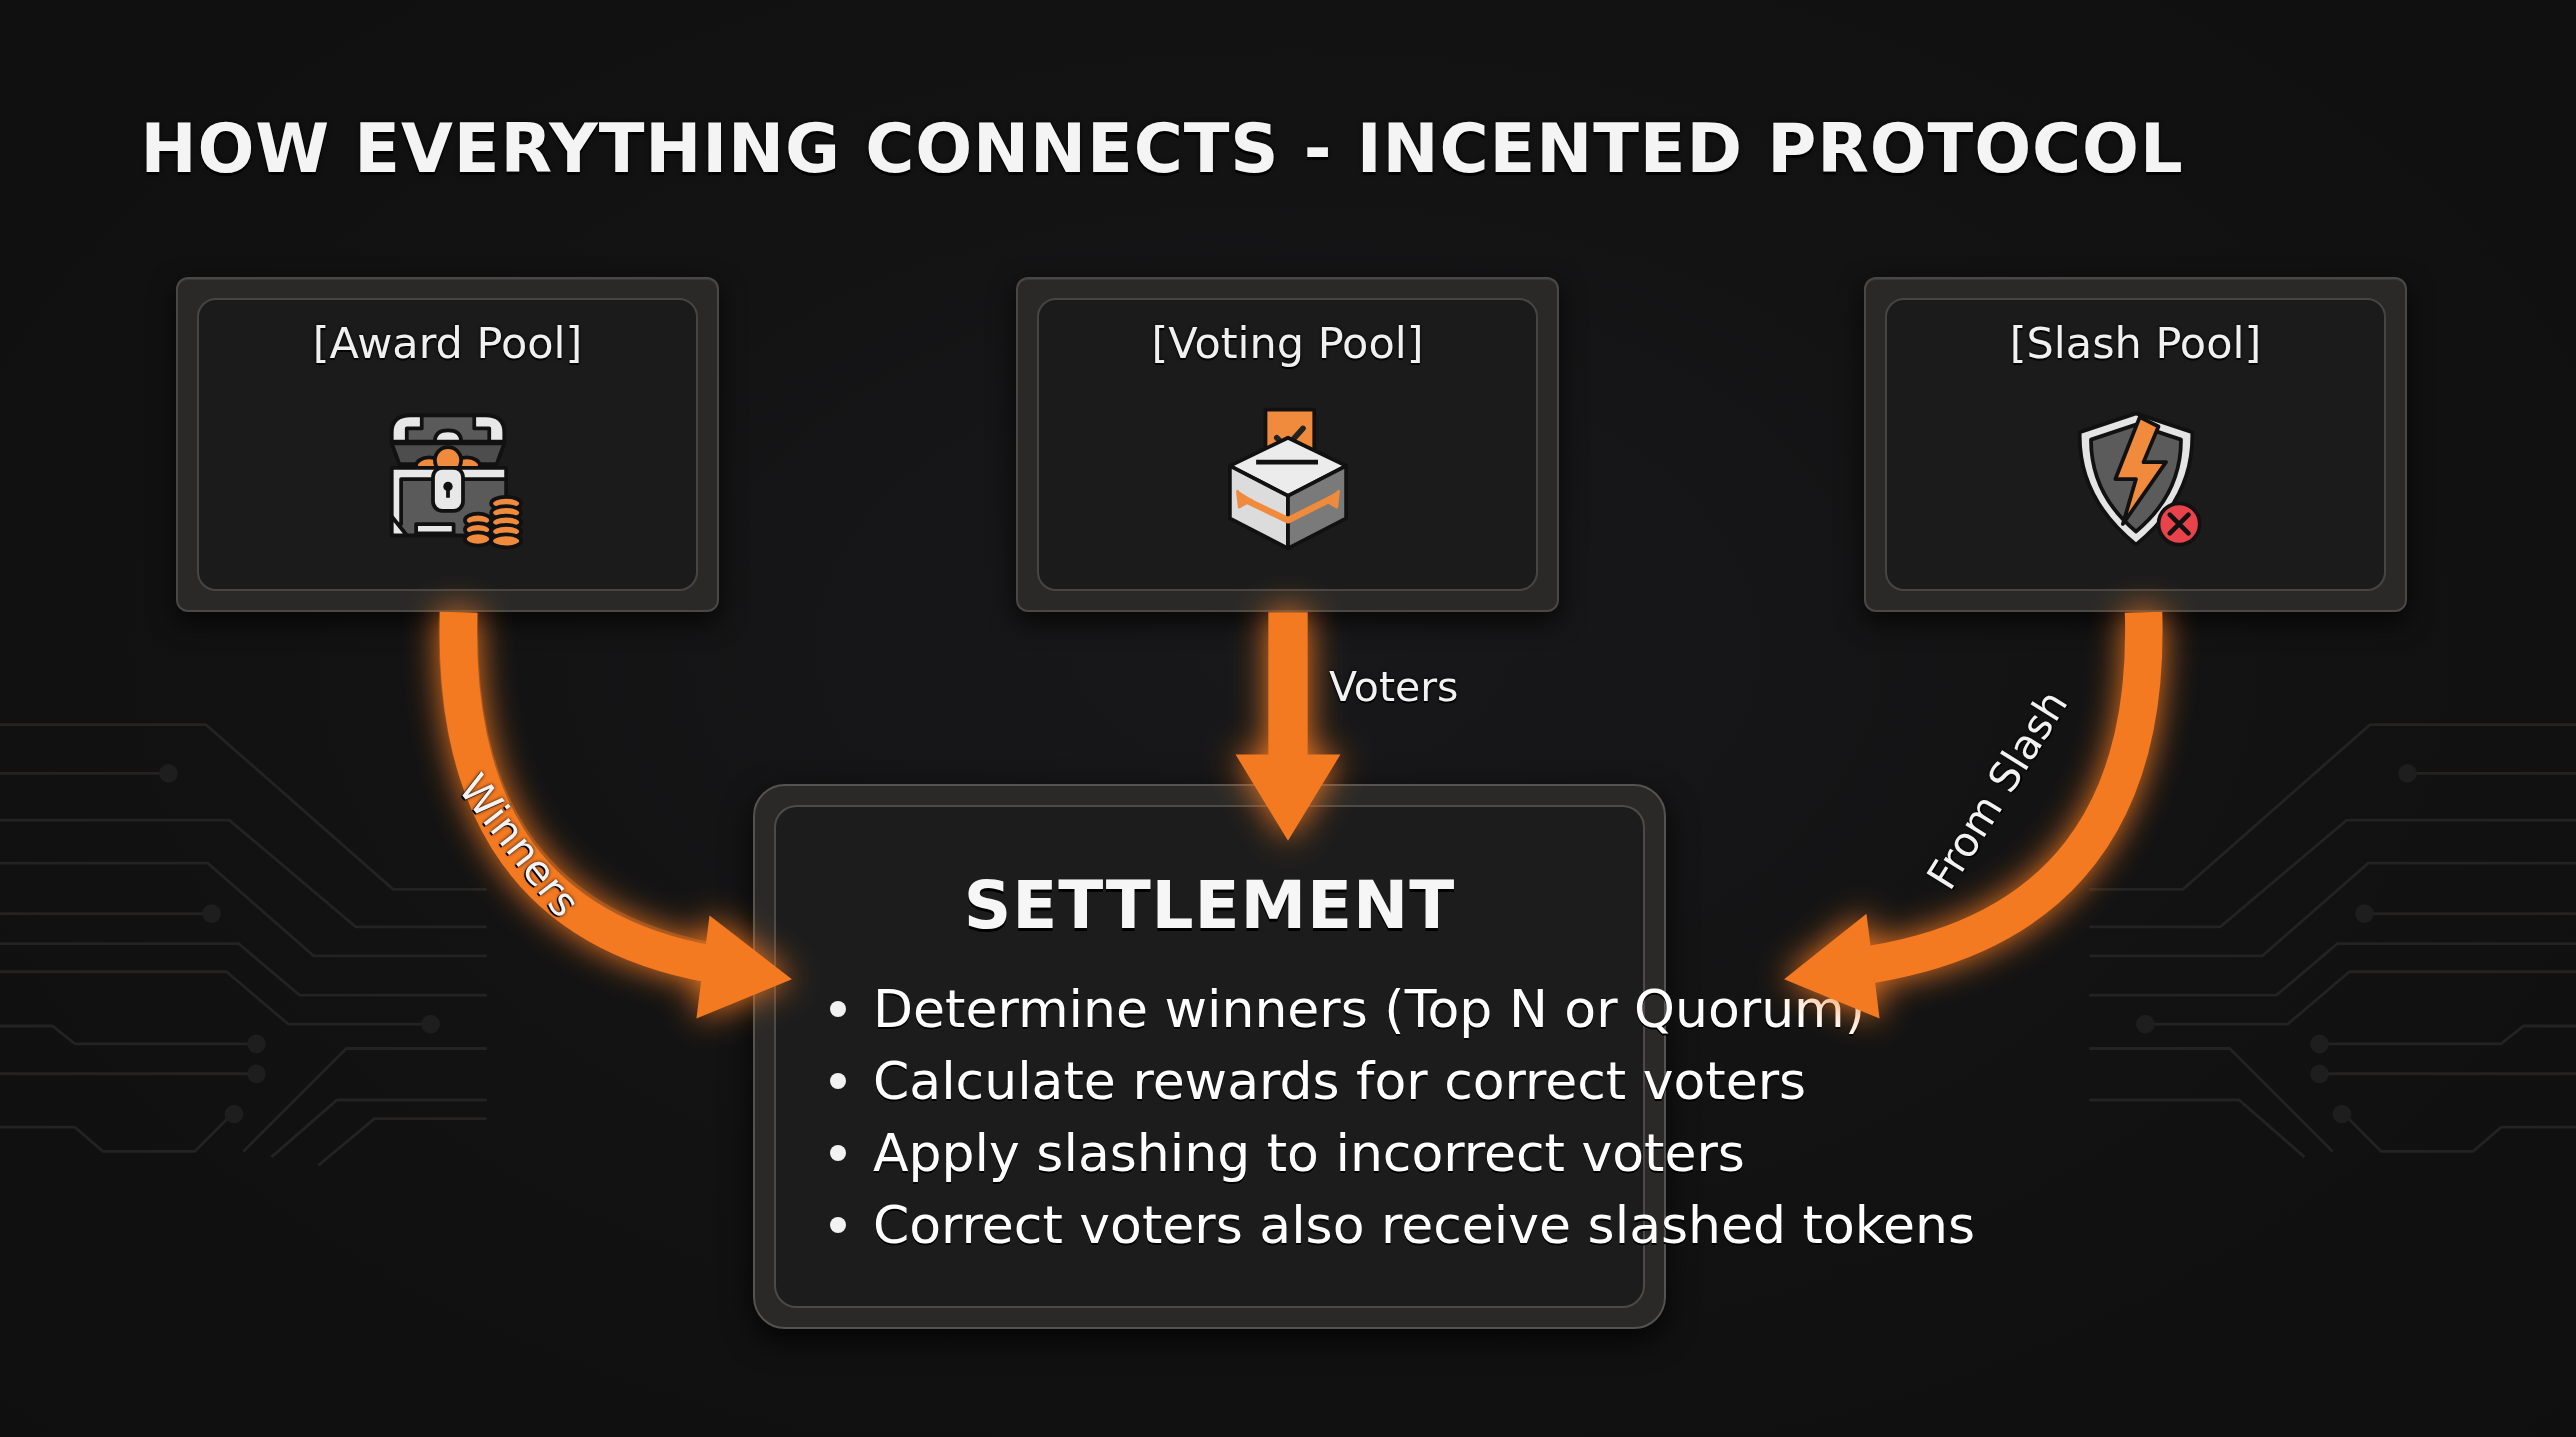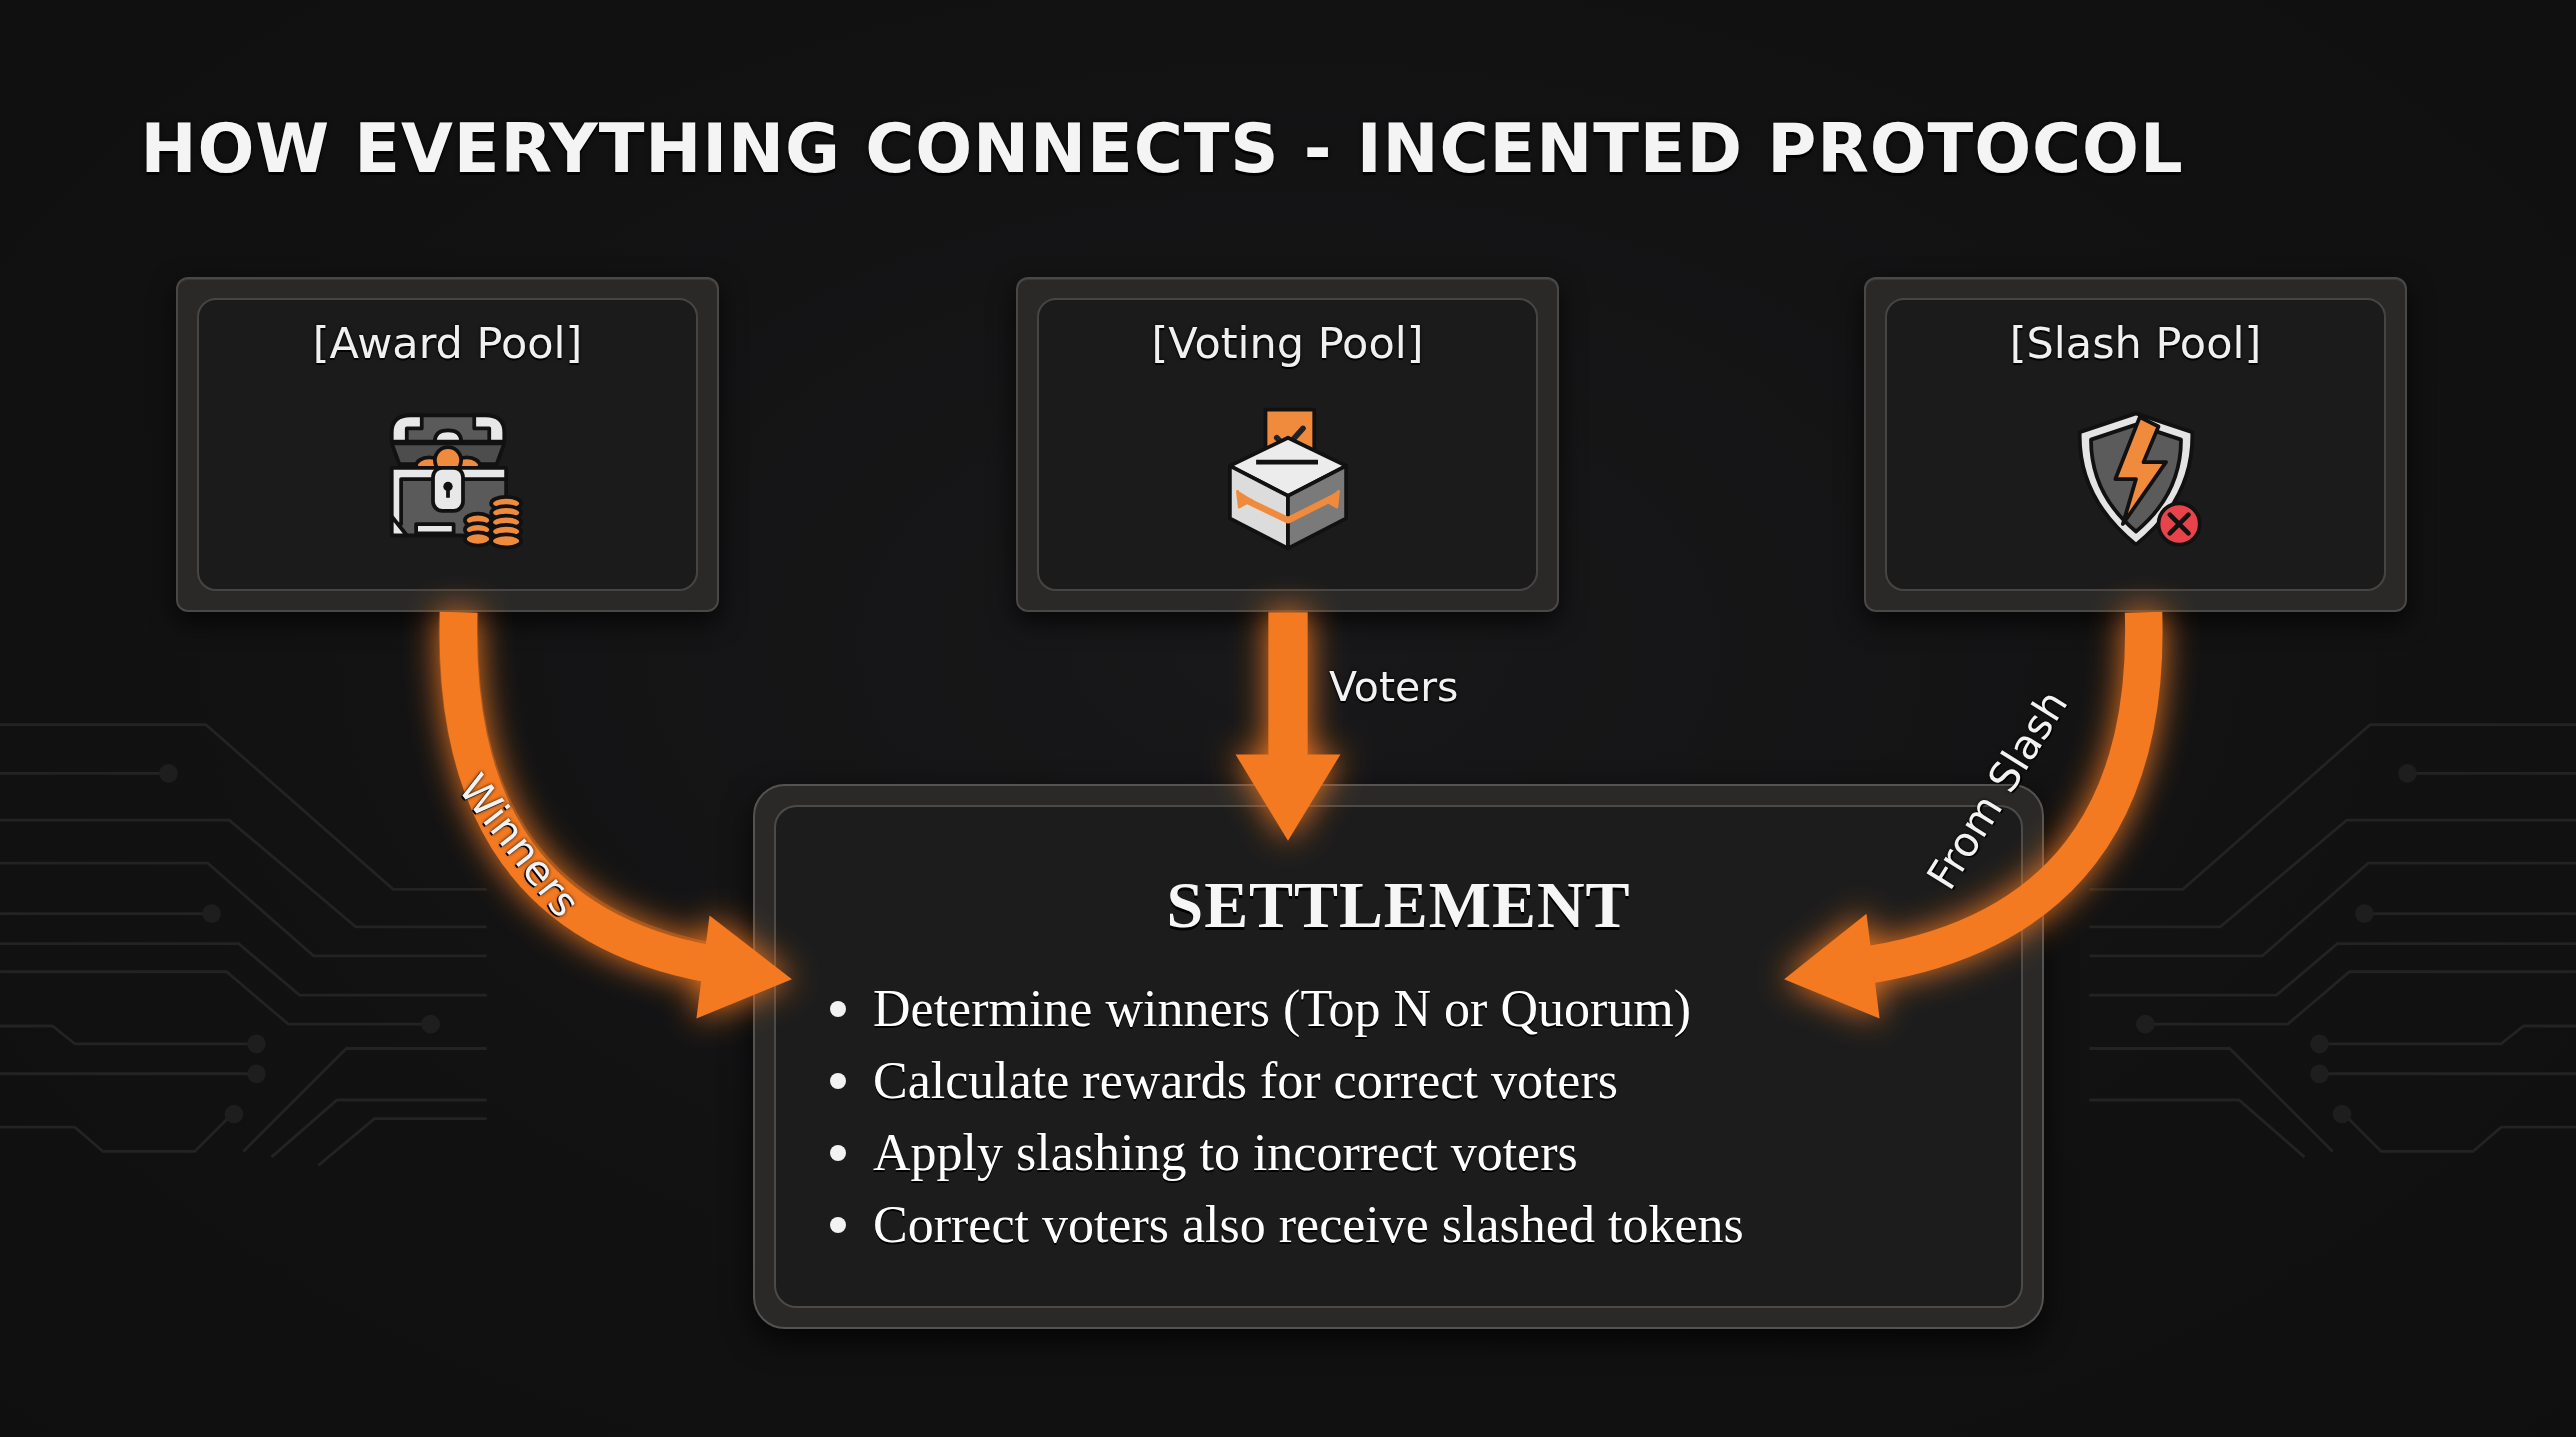--- a/index.html
+++ b/index.html
@@ -70,28 +70,27 @@
       height: 150px;
       margin-left: -75px;
     }
     #card-award { left: 176px; }
     #card-voting { left: 1016px; }
     #card-slash { left: 1854px; margin-left: 10px; }
 
     .settlement-card {
       position: absolute;
       left: 753px; top: 784px;
-      width: 1291px; height: 545px;
+      width: 913px; height: 545px;
       border-radius: 32px;
       background: #2a2928;
       border: 2.8px solid #555351;
       box-shadow: 0 11.2px 30px rgba(0,0,0,0.75);
       box-sizing: border-box;
       z-index: 3;
-      font-family: Liberation Serif, serif;
     }
     .settlement-card .inner {
       position: absolute;
       left: 19px; top: 19px; right: 19px; bottom: 19px;
       border-radius: 22.5px;
       background: #1c1c1d;
       border: 2.8px solid #4c4a48;
     }
     .settlement-title {
       position: absolute;

